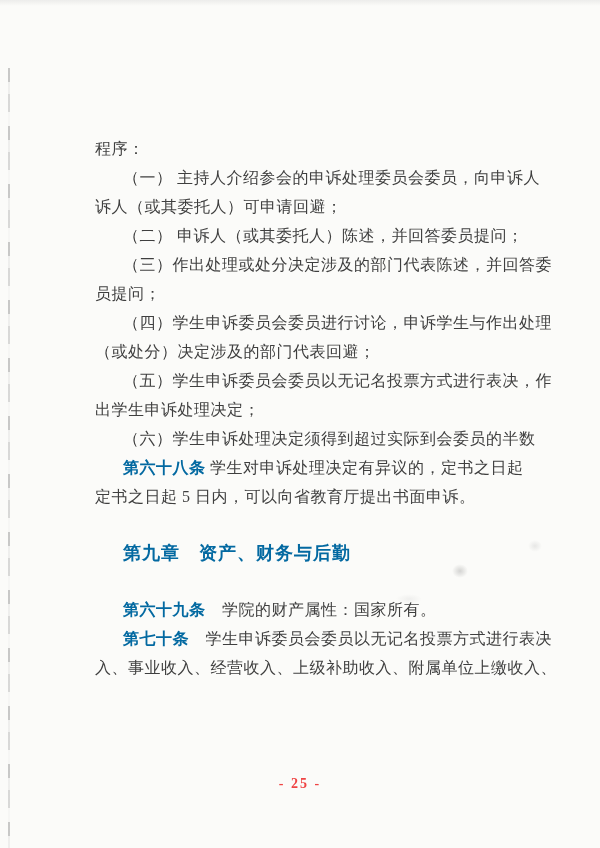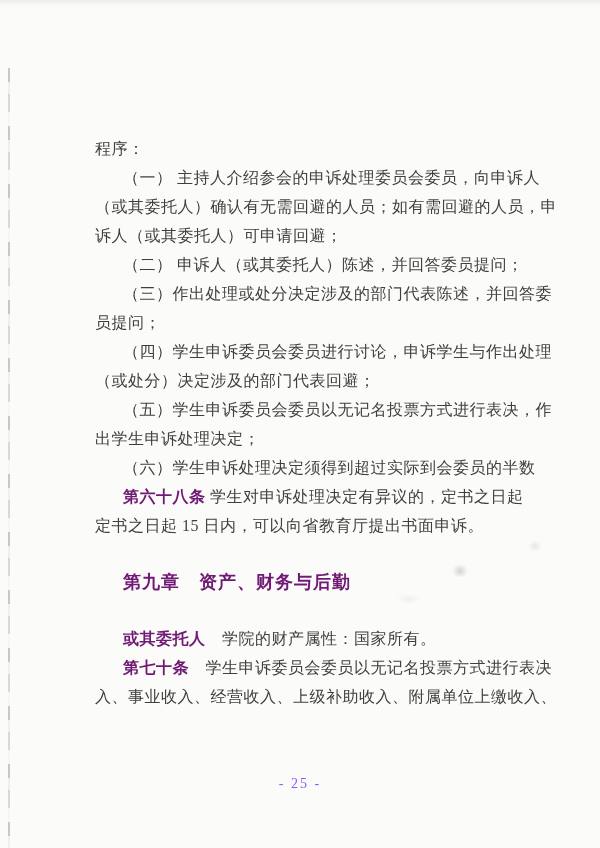--- a/index.html
+++ b/index.html
@@ -75,65 +75,65 @@
     white-space: nowrap;
     letter-spacing: 0.5px;
     color: #3f3f3f;
   }
   .line.indent {
     padding-left: 28px;
   }
   .line .bold-term {
     font-family: "Liberation Sans", "DejaVu Sans", sans-serif;
     font-weight: 700;
-    color: #701a75;
+    color: #0369a1;
   }
   .line.heading {
     height: 30px;
     line-height: 30px;
     font-size: 18px;
   }
   .line.heading .bold-term {
     letter-spacing: 1px;
   }
   .footer {
     position: absolute;
     left: 0; right: 0;
     top: 776px;
     text-align: center;
     font-size: 14px;
     letter-spacing: 2px;
-    color: #8b5cf6;
+    color: #ef4444;
+    font-weight: bold;
   }
 </style>
 </head>
 <body>
 
 <div class="page">
   <div class="scan-top-shade"></div>
   <div class="scan-edge-line"></div>
   <div class="smudge smudge-1"></div>
   <div class="smudge smudge-2"></div>
   <div class="smudge smudge-3"></div>
 
   <div class="doc-body">
       <div class="line"><span>程序：</span></div>
       <div class="line indent"><span>（一） 主持人介绍参会的申诉处理委员会委员，向申诉人</span></div>
-      <div class="line"><span>（或其委托人）确认有无需回避的人员；如有需回避的人员，申</span></div>
       <div class="line"><span>诉人（或其委托人）可申请回避；</span></div>
       <div class="line indent"><span>（二） 申诉人（或其委托人）陈述，并回答委员提问；</span></div>
       <div class="line indent"><span>（三）作出处理或处分决定涉及的部门代表陈述，并回答委</span></div>
       <div class="line"><span>员提问；</span></div>
       <div class="line indent"><span>（四）学生申诉委员会委员进行讨论，申诉学生与作出处理</span></div>
       <div class="line"><span>（或处分）决定涉及的部门代表回避；</span></div>
       <div class="line indent"><span>（五）学生申诉委员会委员以无记名投票方式进行表决，作</span></div>
       <div class="line"><span>出学生申诉处理决定；</span></div>
       <div class="line indent"><span>（六）学生申诉处理决定须得到超过实际到会委员的半数</span></div>
       <div class="line indent"><span class="bold-term">第六十八条</span><span> 学生对申诉处理决定有异议的，定书之日起</span></div>
-      <div class="line"><span>定书之日起 15 日内，可以向省教育厅提出书面申诉。</span></div>
+      <div class="line"><span>定书之日起 5 日内，可以向省教育厅提出书面申诉。</span></div>
       <div class="line heading indent" style="margin-top: 27px;"><span class="bold-term">第九章　资产、财务与后勤</span></div>
-      <div class="line indent" style="margin-top: 27px;"><span class="bold-term">或其委托人</span><span>　学院的财产属性：国家所有。</span></div>
+      <div class="line indent" style="margin-top: 27px;"><span class="bold-term">第六十九条</span><span>　学院的财产属性：国家所有。</span></div>
       <div class="line indent"><span class="bold-term">第七十条</span><span>　学生申诉委员会委员以无记名投票方式进行表决</span></div>
       <div class="line"><span>入、事业收入、经营收入、上级补助收入、附属单位上缴收入、</span></div>
     </div>
 
   <div class="footer">- 25 -</div>
 </div>
 
 </body></html>

